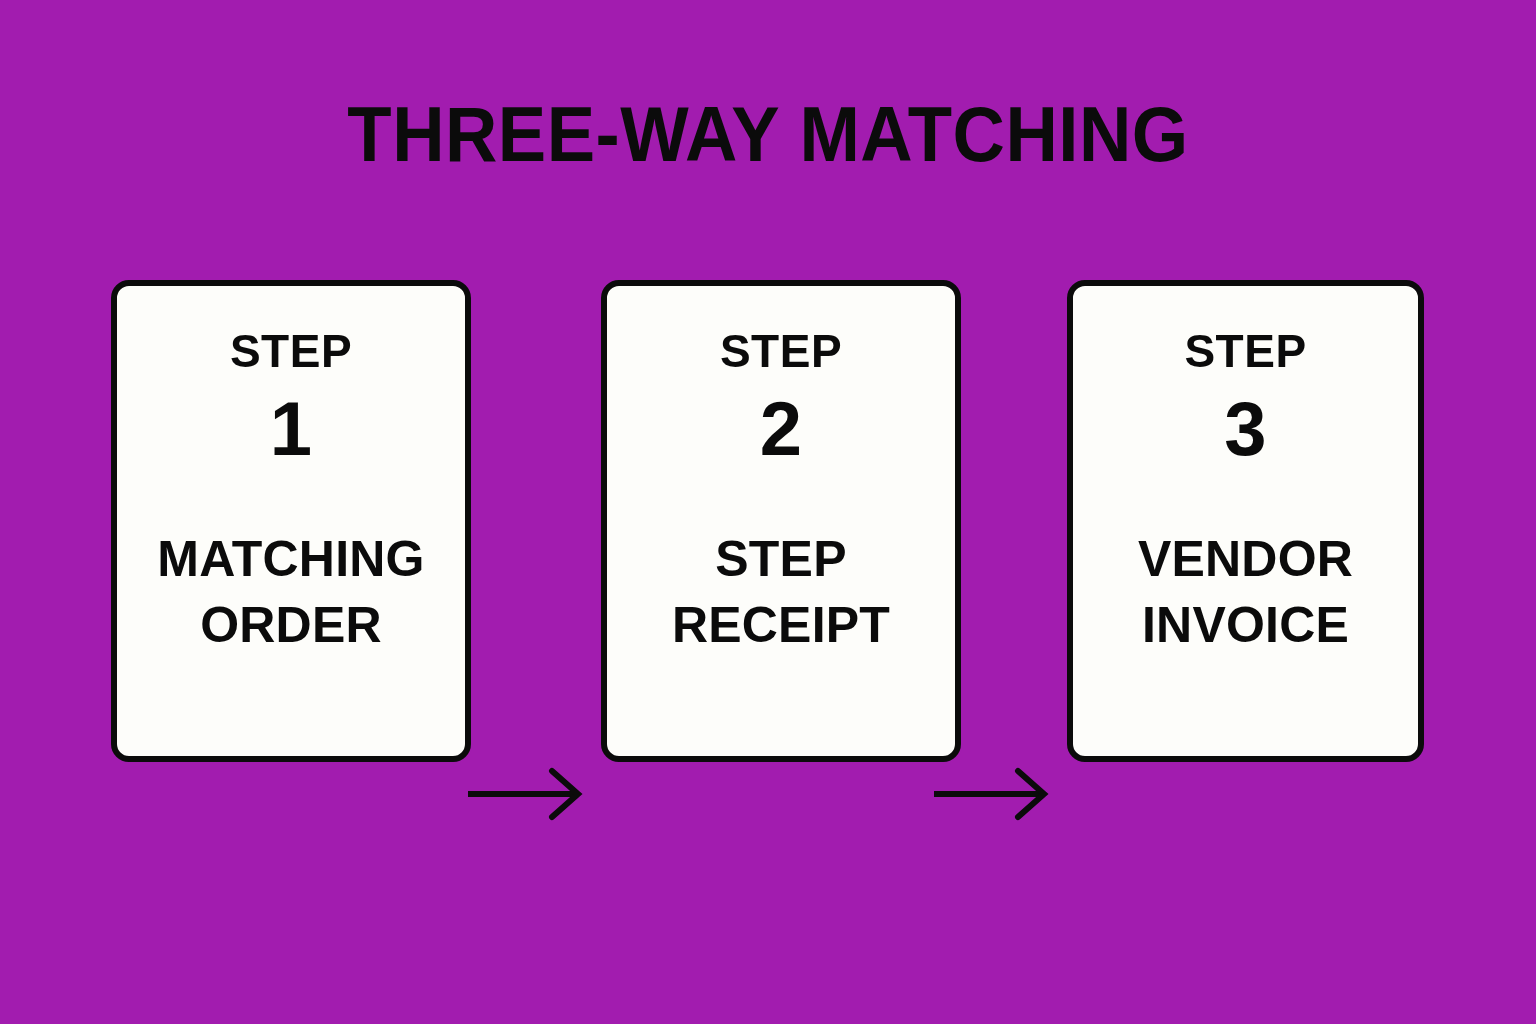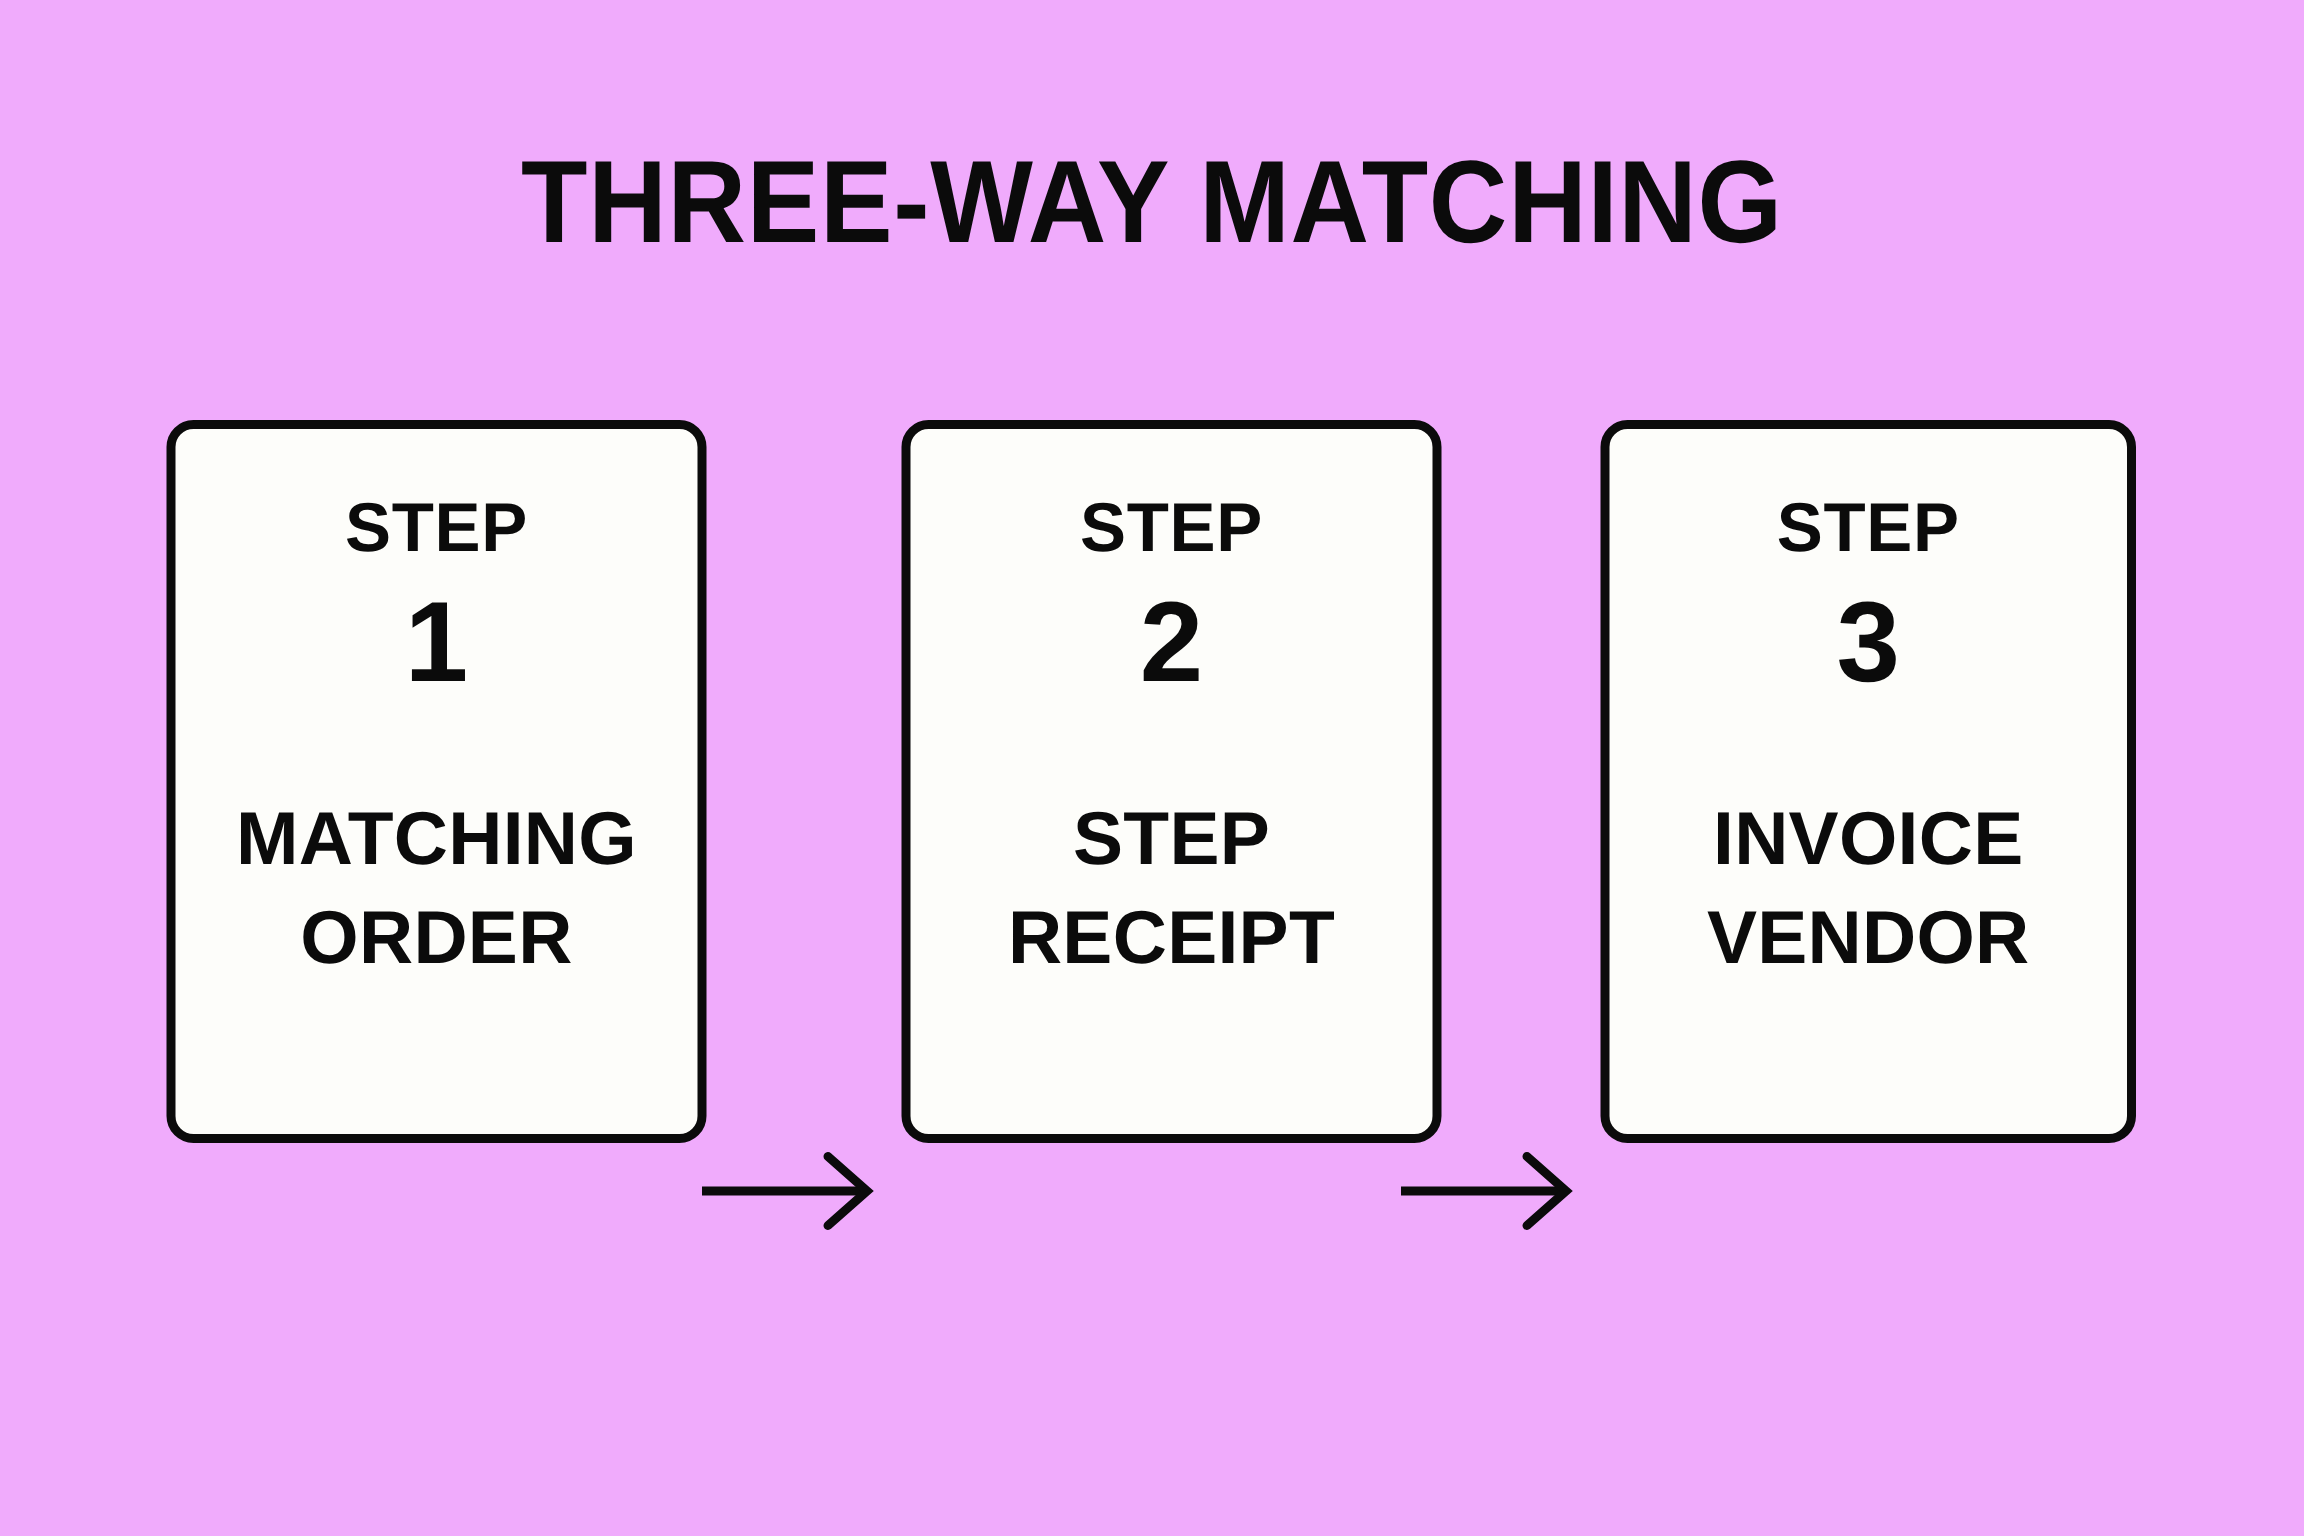--- a/index.html
+++ b/index.html
@@ -10,21 +10,21 @@
     width: 1536px;
     height: 1024px;
     background: #fdfdfa;
     font-family: "Liberation Sans", sans-serif;
     overflow: hidden;
   }
   #canvas {
     position: relative;
     width: 1536px;
     height: 1024px;
-    background: #f0abfc;
+    background: #a21caf;
   }
 
   
   #diagram-title {
     position: absolute;
     left: 0;
     top: 92px;
     width: 1536px;
     text-align: center;
     font-family: "Liberation Sans", sans-serif;
@@ -147,19 +147,19 @@
       <svg width="122" height="54" viewBox="0 0 122 54" xmlns="http://www.w3.org/2000/svg">
         <line x1="0" y1="27" x2="110" y2="27" stroke="#0b0b0b" stroke-width="6" stroke-linecap="butt"></line>
         <polyline points="84,4 110,27 84,50" fill="none" stroke="#0b0b0b" stroke-width="6" stroke-linecap="round" stroke-linejoin="miter"></polyline>
       </svg>
     </div>
 
     <div class="step-box" id="step-box-3">
       <div class="step-word">STEP</div>
       <div class="step-number">3</div>
       <div class="step-label">
+        <span class="line">VENDOR</span>
         <span class="line">INVOICE</span>
-        <span class="line">VENDOR</span>
       </div>
     </div>
 
   </div>
 </div>
 
 </body></html>

